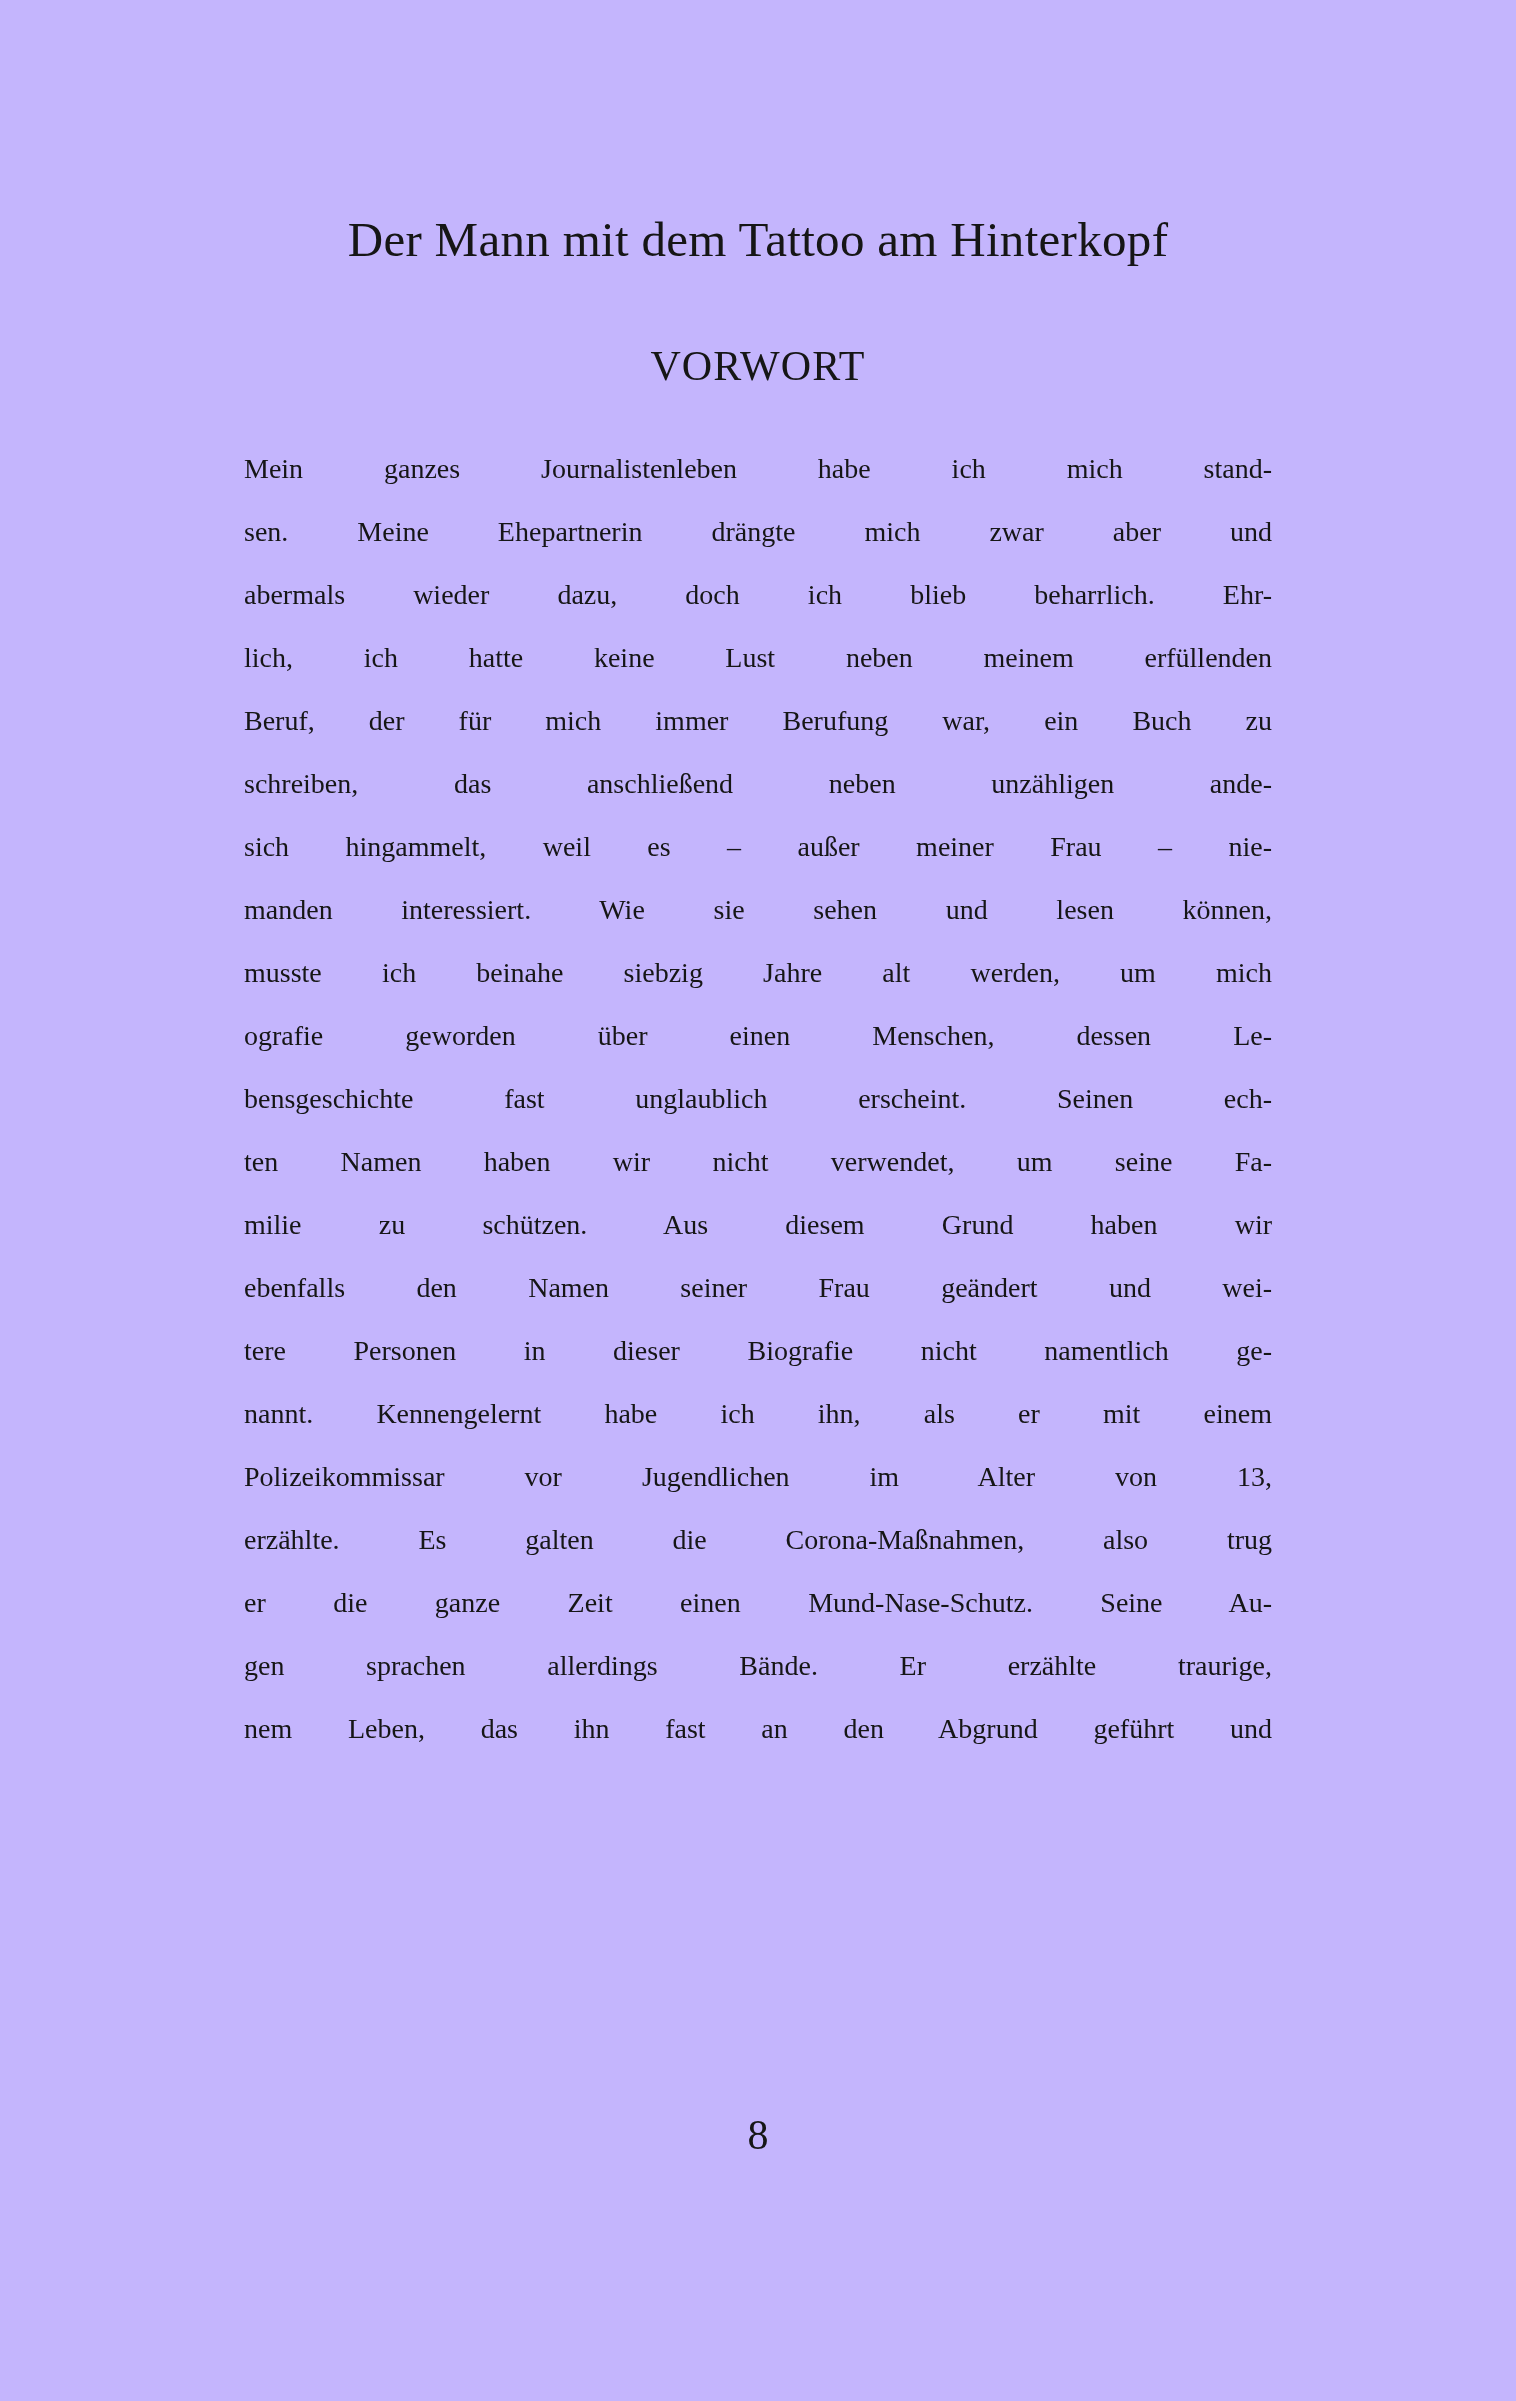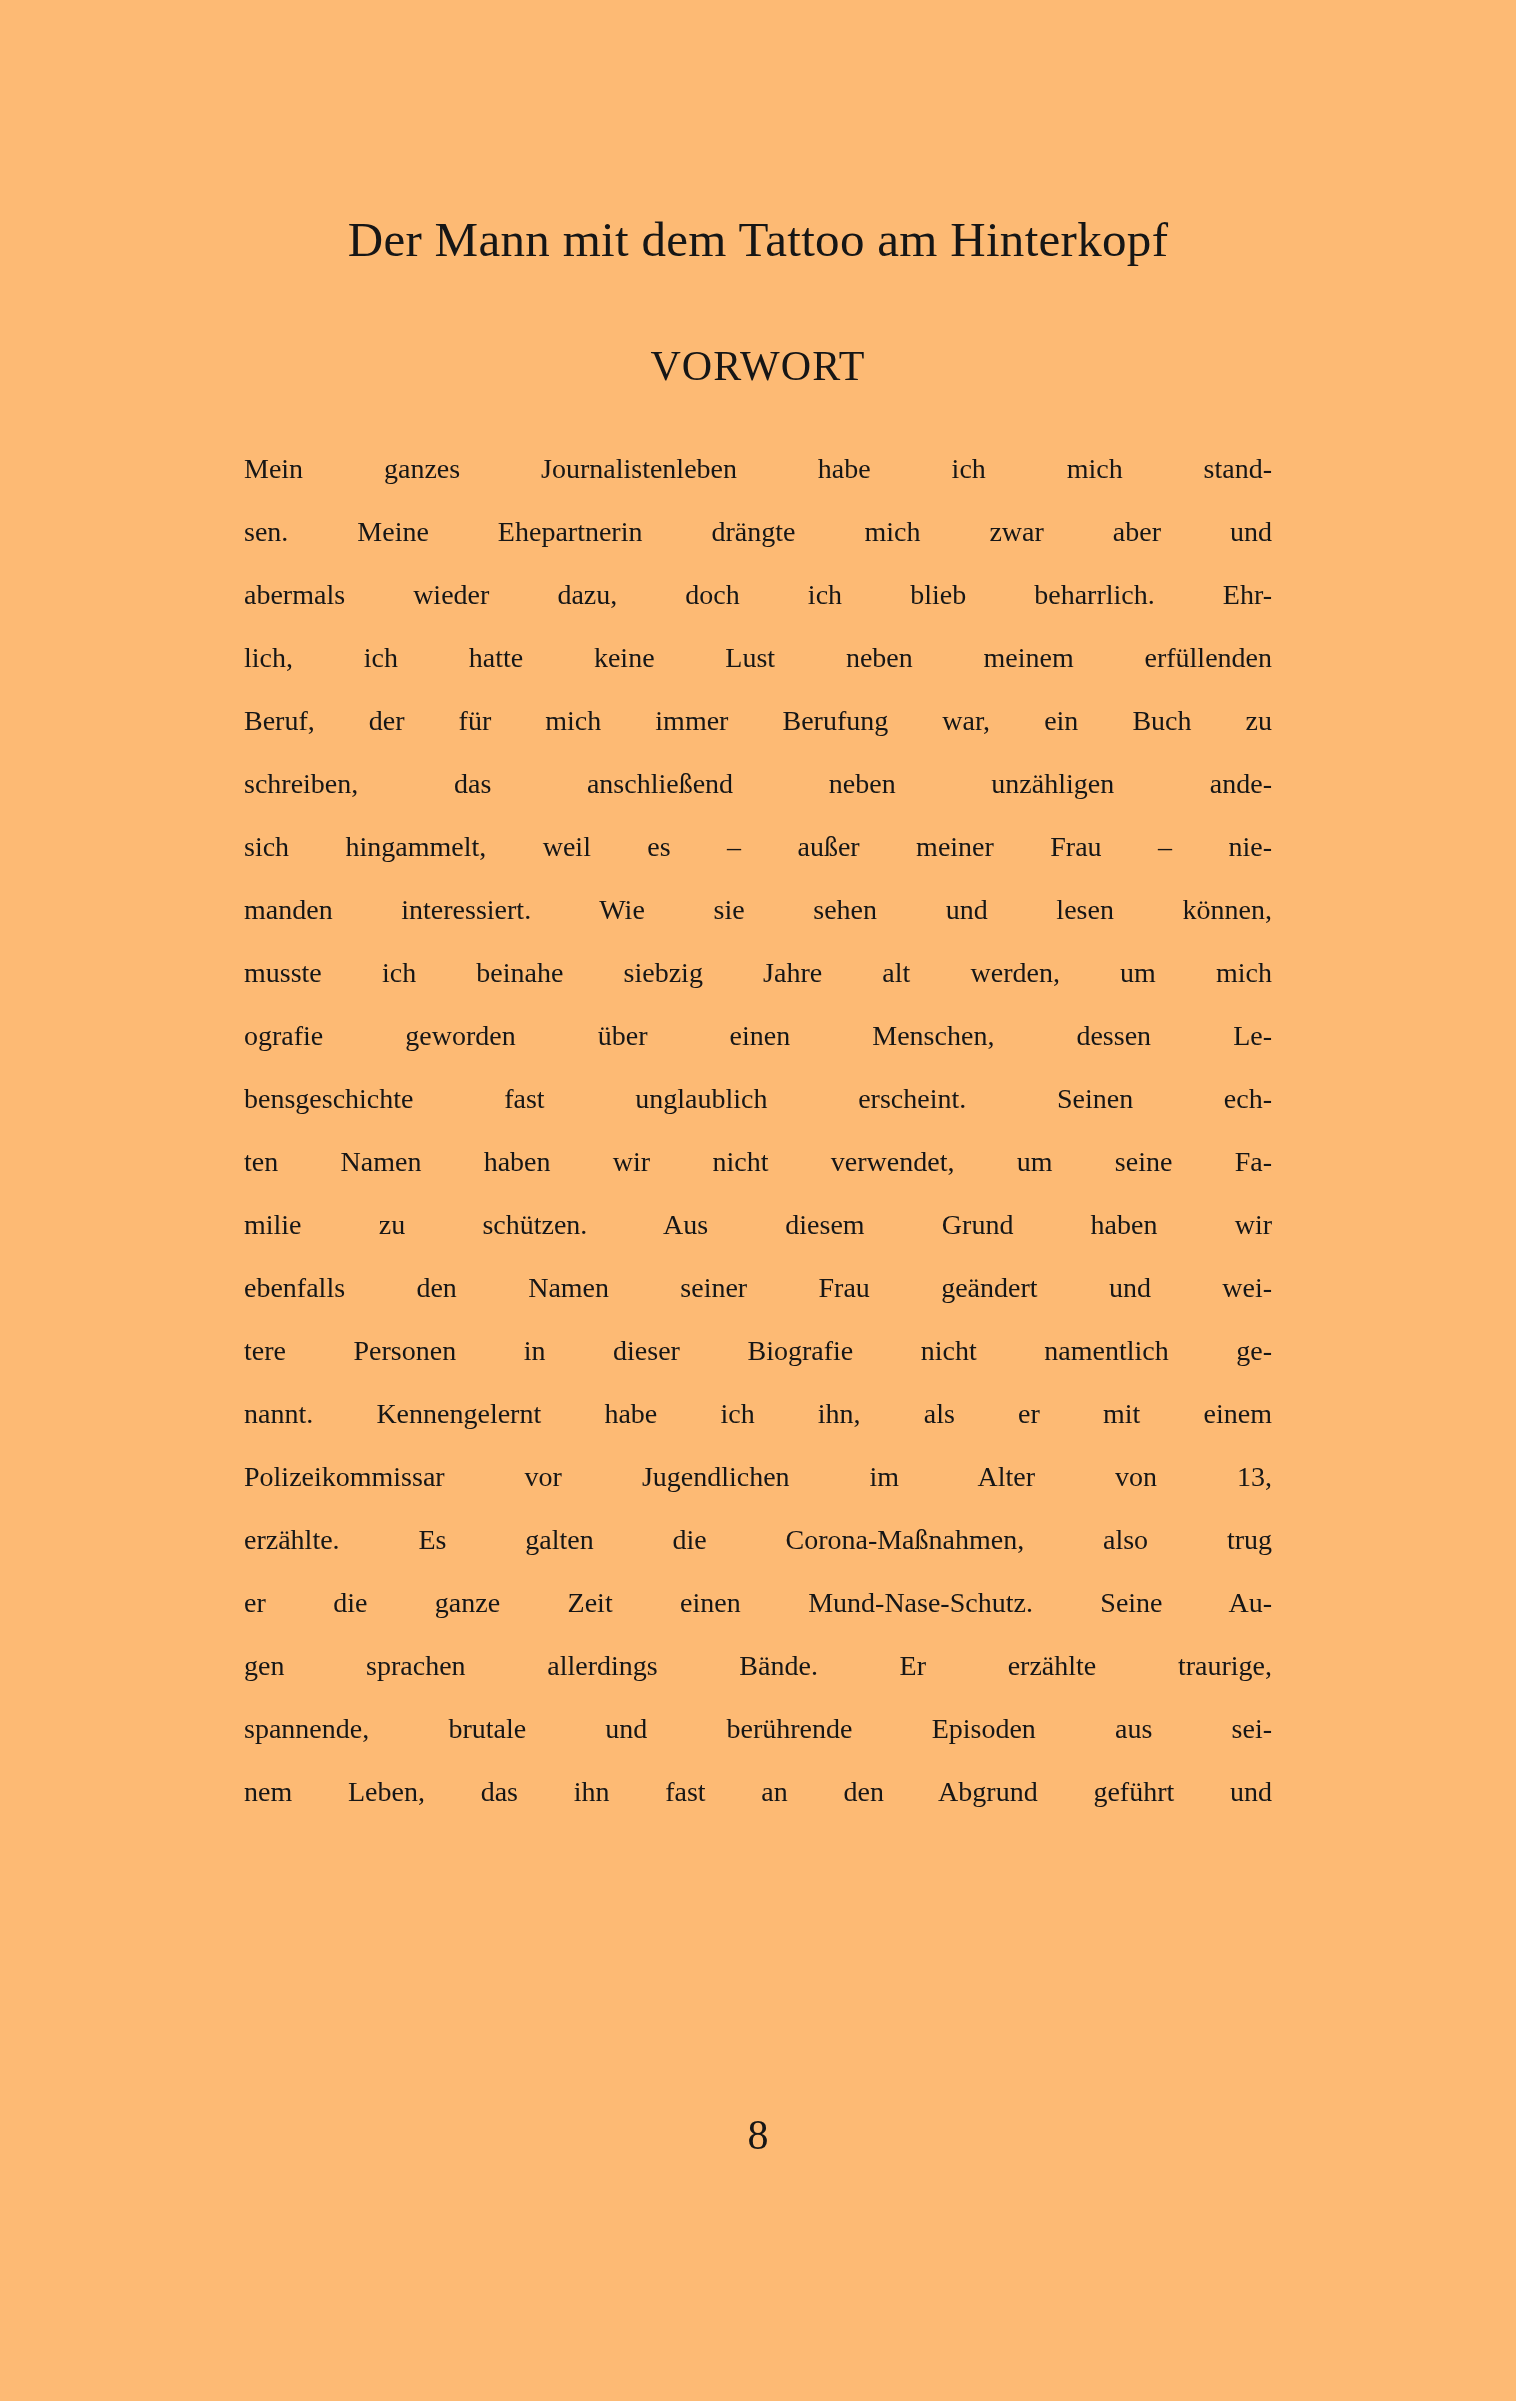--- a/index.html
+++ b/index.html
@@ -4,21 +4,21 @@
 <style>
   html, body {
     margin: 0;
     padding: 0;
     background: #ffffff;
   }
   .page {
     position: relative;
     width: 1516px;
     height: 2401px;
-    background: #fdba74;
+    background: #c4b5fd;
     color: #161616;
     font-family: "Liberation Serif", "DejaVu Serif", serif;
     overflow: hidden;
   }
   .book-title {
     margin: 0;
     padding-top: 211px;
     text-align: center;
     font-size: 49px;
     font-weight: normal;
@@ -78,20 +78,19 @@
     <div class="line">bensgeschichte fast unglaublich erscheint. Seinen ech-</div>
     <div class="line">ten Namen haben wir nicht verwendet, um seine Fa-</div>
     <div class="line">milie zu schützen. Aus diesem Grund haben wir</div>
     <div class="line">ebenfalls den Namen seiner Frau geändert und wei-</div>
     <div class="line">tere Personen in dieser Biografie nicht namentlich ge-</div>
     <div class="line">nannt. Kennengelernt habe ich ihn, als er mit einem</div>
     <div class="line">Polizeikommissar vor Jugendlichen im Alter von 13,</div>
     <div class="line">erzählte. Es galten die Corona-Maßnahmen, also trug</div>
     <div class="line">er die ganze Zeit einen Mund-Nase-Schutz. Seine Au-</div>
     <div class="line">gen sprachen allerdings Bände. Er erzählte traurige,</div>
-    <div class="line">spannende, brutale und berührende Episoden aus sei-</div>
     <div class="line">nem Leben, das ihn fast an den Abgrund geführt und</div>
   </div>
 
   <div class="page-number">8</div>
 
 </div>
 
 
 </body></html>

